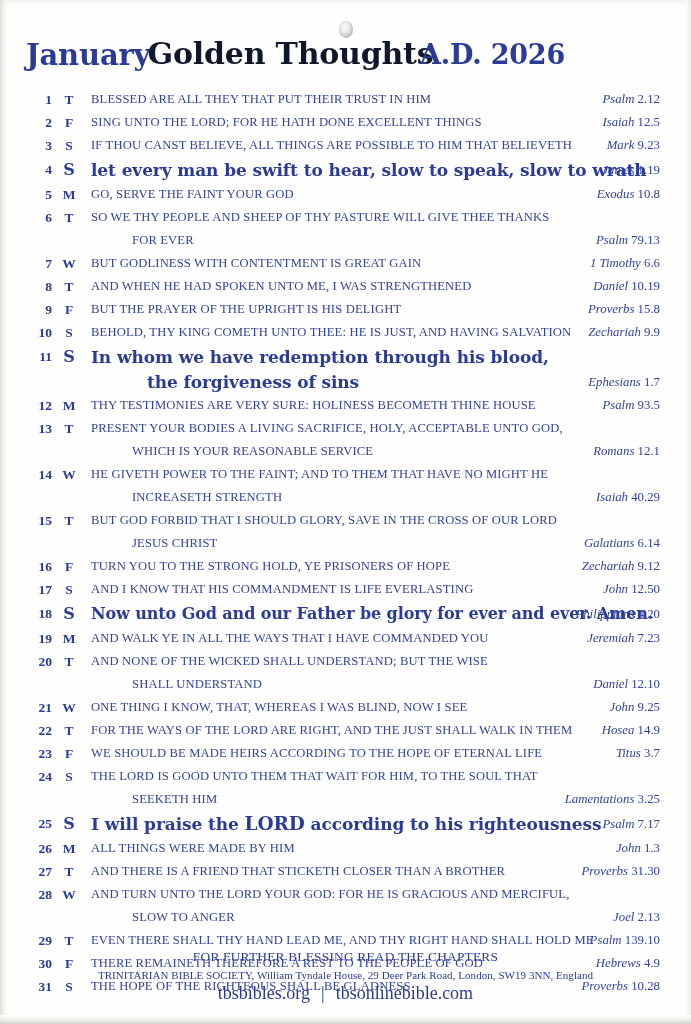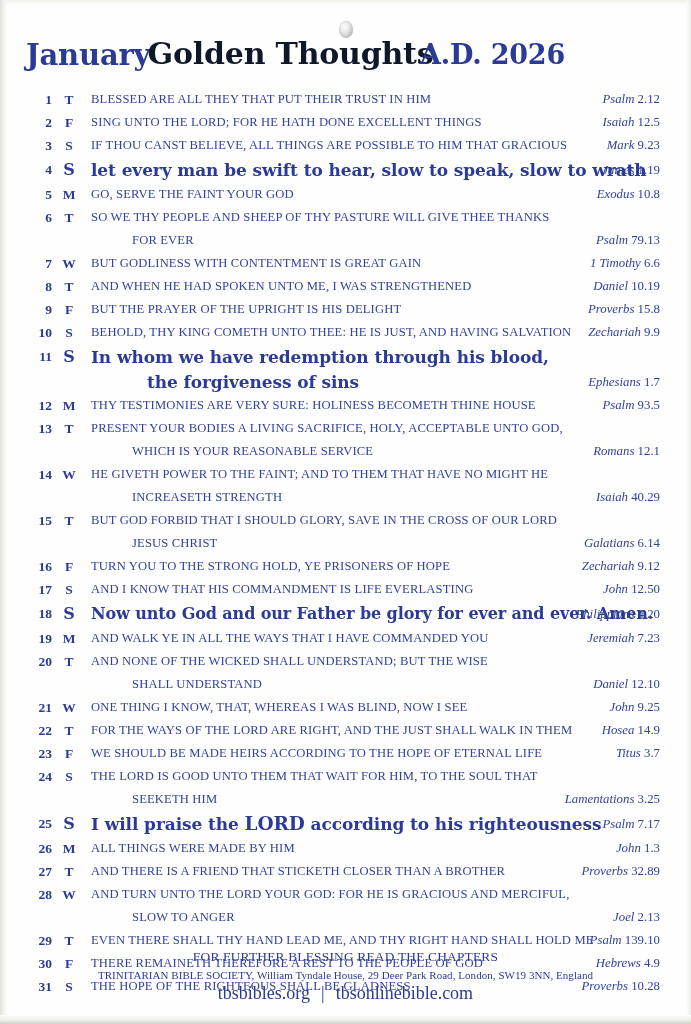--- a/index.html
+++ b/index.html
@@ -270,21 +270,21 @@
           <div class="daynum">2</div>
           <div class="dayltr">F</div>
           <div class="text">SING UNTO THE LORD; FOR HE HATH DONE EXCELLENT THINGS</div>
           <div class="ref"><span class="book">Isaiah</span> <span class="cv">12.5</span></div>
         </div>
       </div>
       <div class="entry">
         <div class="line">
           <div class="daynum">3</div>
           <div class="dayltr">S</div>
-          <div class="text">IF THOU CANST BELIEVE, ALL THINGS ARE POSSIBLE TO HIM THAT GRACIOUS</div>
+          <div class="text">IF THOU CANST BELIEVE, ALL THINGS ARE POSSIBLE TO HIM THAT BELIEVETH</div>
           <div class="ref"><span class="book">Mark</span> <span class="cv">9.23</span></div>
         </div>
       </div>
       <div class="entry gothic-entry">
         <div class="line">
           <div class="daynum">4</div>
           <div class="dayltr">S</div>
           <div class="text">let every man be swift to hear, slow to speak, slow to wrath</div>
           <div class="ref"><span class="book">James</span> <span class="cv">1.19</span></div>
         </div>
@@ -484,21 +484,21 @@
           <div class="dayltr">M</div>
           <div class="text">ALL THINGS WERE MADE BY HIM</div>
           <div class="ref"><span class="book">John</span> <span class="cv">1.3</span></div>
         </div>
       </div>
       <div class="entry">
         <div class="line">
           <div class="daynum">27</div>
           <div class="dayltr">T</div>
           <div class="text">AND THERE IS A FRIEND THAT STICKETH CLOSER THAN A BROTHER</div>
-          <div class="ref"><span class="book">Proverbs</span> <span class="cv">32.89</span></div>
+          <div class="ref"><span class="book">Proverbs</span> <span class="cv">31.30</span></div>
         </div>
       </div>
       <div class="entry two-line">
         <div class="line">
           <div class="daynum">28</div>
           <div class="dayltr">W</div>
           <div class="text">AND TURN UNTO THE LORD YOUR GOD: FOR HE IS GRACIOUS AND MERCIFUL,</div>
         </div>
         <div class="line">
           <div class="text indent">SLOW TO ANGER</div>

